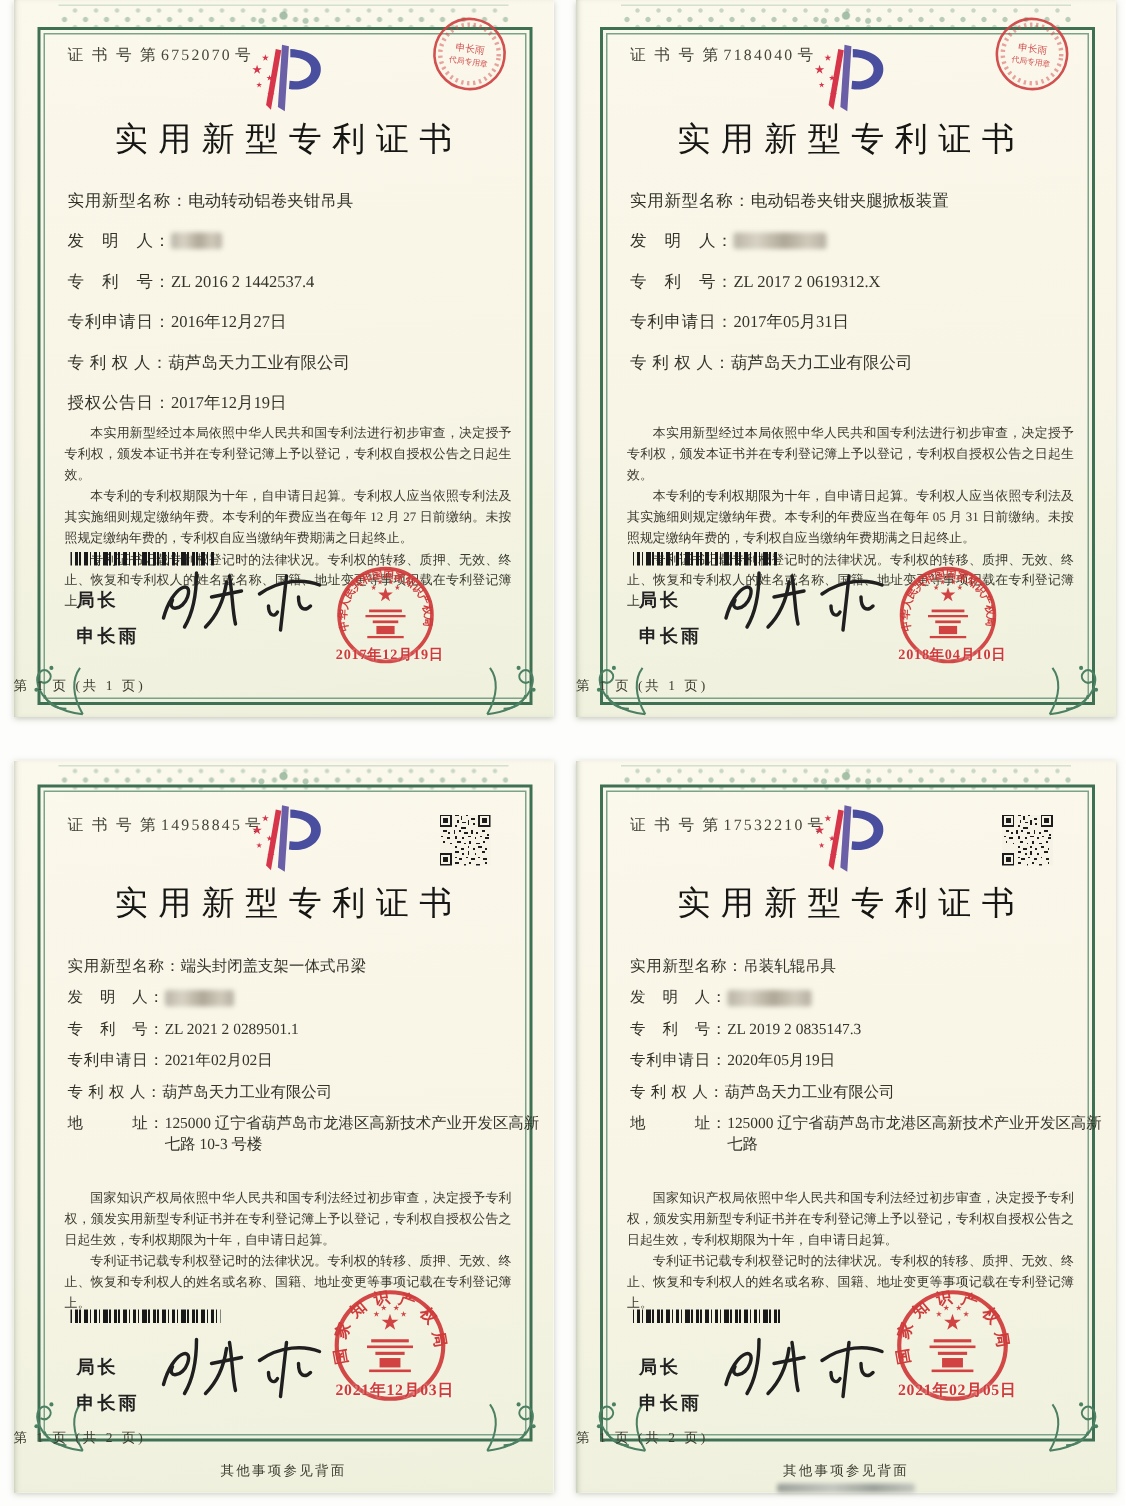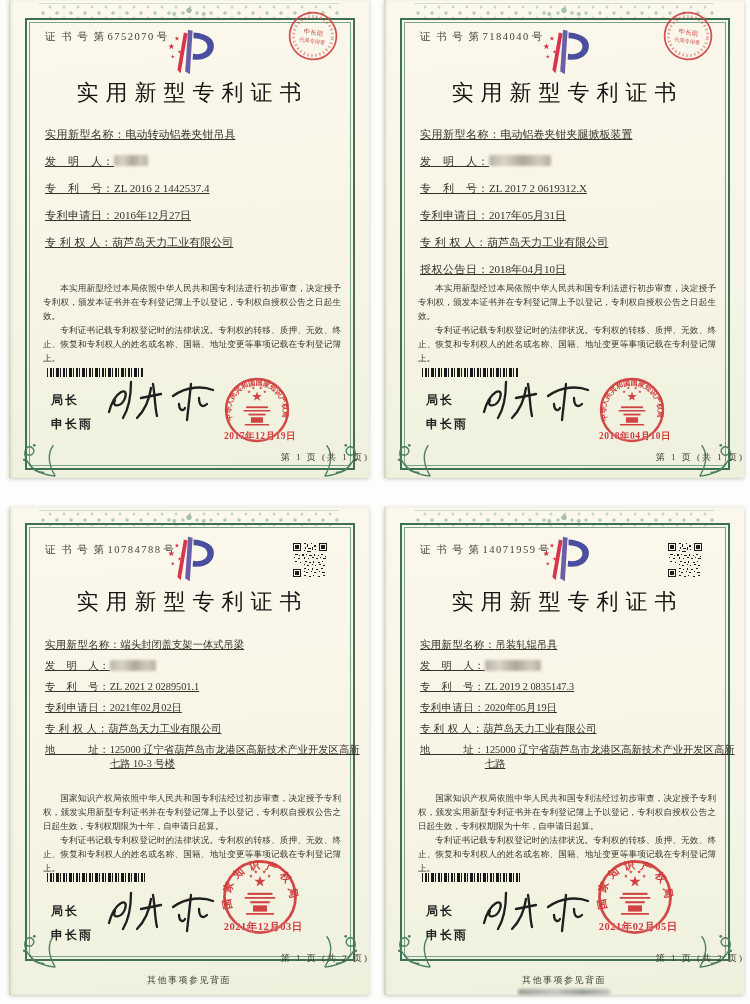--- a/index.html
+++ b/index.html
@@ -30,21 +30,21 @@
   .v-new .fl-l{bottom:26px;}
   .v-new .fl-r{bottom:26px;}
   .cert-no{position:absolute;top:30px;left:36px;font-size:10.5px;letter-spacing:1.5px;color:#44443a;white-space:nowrap;}
   .v-new .cert-no{top:36px;}
   .cert-no .n{margin:0 2px;}
   .logo{position:absolute;top:28px;left:50%;margin-left:-30px;width:58px;height:48px;}
   .corner-stamp{position:absolute;top:10px;right:30px;width:52px;height:52px;transform:rotate(8deg);opacity:.92;}
   .qr{position:absolute;top:36px;right:42px;width:34px;height:34px;}
   .title{position:absolute;top:78px;left:0;right:0;text-align:center;font-size:22px;font-weight:normal;letter-spacing:7px;text-indent:7px;color:#161614;}
   .v-new .title{top:80px;}
-  .fields{position:absolute;left:36px;right:26px;top:128px;font-size:11px;color:#33332a;text-decoration:underline;}
+  .fields{position:absolute;left:36px;right:26px;top:128px;font-size:11px;color:#33332a;}
   .v-new .fields{top:132px;font-size:10.3px;}
   .row{display:flex;margin-bottom:15px;line-height:12px;white-space:nowrap;align-items:flex-start;}
   .v-new .row{margin-bottom:9px;}
   .lab{letter-spacing:.5px;flex:none;}
   .blur-blob{display:inline-block;height:11px;margin-top:0;border-radius:2px;
     background:linear-gradient(90deg,#b8b3a6,#d8d3c4 25%,#aea797 55%,#d1cbbc 80%,#b5afa1);
     filter:blur(1.7px);}
   .addr-lines{white-space:nowrap;}
   .addr-lines div{line-height:12px;}
   .addr-lines div + div{margin-top:2px;}
@@ -59,21 +59,21 @@
   .v-new .director{top:396px;}
   .director div + div{margin-top:7px;}
   .signature{position:absolute;left:86px;top:378px;width:128px;height:46px;}
   .v-new .signature{top:382px;}
   .seal{position:absolute;right:78px;top:376px;width:68px;height:68px;}
   .v-new .seal{right:70px;top:351px;width:78px;height:78px;}
   .seal svg{width:100%;height:100%;display:block;}
   .seal-date{position:absolute;left:50%;bottom:1px;transform:translateX(-46%);white-space:nowrap;
     font-size:9.5px;font-weight:bold;color:#cf3a3a;letter-spacing:.5px;text-shadow:0 0 2px rgba(255,255,255,.85);}
   .v-new .seal-date{font-size:10.5px;bottom:2px;}
-  .page-note{position:absolute;left:0;right:0;bottom:14px;text-align:right;font-size:9px;letter-spacing:2px;color:#3c3c30;}
+  .page-note{position:absolute;left:0;right:0;bottom:14px;text-align:left;font-size:9px;letter-spacing:2px;color:#3c3c30;}
   .v-new .page-note{bottom:30px;}
   .back-note{position:absolute;left:0;right:0;bottom:8px;text-align:center;font-size:9px;letter-spacing:1.5px;color:#3e3e32;}
   .extra-blur{position:absolute;left:50%;bottom:0;width:92px;height:6px;margin-left:-46px;border-radius:2px;
     background:linear-gradient(90deg,#9aa09a,#c3c6bf 40%,#9aa09a 70%,#c3c6bf);filter:blur(1.5px);}
   .ring-txt{fill:#cf3a3a;font-weight:bold;}
 </style>
 </head>
 <body>
 
 <svg width="0" height="0" style="position:absolute" aria-hidden="true">
@@ -145,24 +145,28 @@
           </div>
         <div class="row">
             <span class="lab">专利申请日：</span>
             <span class="val">2016年12月27日</span>
           </div>
         <div class="row">
             <span class="lab">专 利 权 人：</span>
             <span class="val">葫芦岛天力工业有限公司</span>
           </div>
 
+        <div class="row grant">
+            <span class="g1"><span class="lab">授权公告日：</span><span class="val">2017年12月19日</span></span>
+          </div>
       </div>
 
       <div class="body-text">
         <p>本实用新型经过本局依照中华人民共和国专利法进行初步审查，决定授予专利权，颁发本证书并在专利登记簿上予以登记，专利权自授权公告之日起生效。</p>
+        <p>本专利的专利权期限为十年，自申请日起算。专利权人应当依照专利法及其实施细则规定缴纳年费。本专利的年费应当在每年 12 月 27 日前缴纳。未按照规定缴纳年费的，专利权自应当缴纳年费期满之日起终止。</p>
         <p>专利证书记载专利权登记时的法律状况。专利权的转移、质押、无效、终止、恢复和专利权人的姓名或名称、国籍、地址变更等事项记载在专利登记簿上。</p>
       </div>
 
       <div class="barcode"></div>
 
       <div class="director">
         <div>局长</div>
         <div>申长雨</div>
       </div>
 
@@ -267,27 +271,25 @@
           </div>
         <div class="row">
             <span class="lab">专利申请日：</span>
             <span class="val">2017年05月31日</span>
           </div>
         <div class="row">
             <span class="lab">专 利 权 人：</span>
             <span class="val">葫芦岛天力工业有限公司</span>
           </div>
 
-        <div class="row grant">
-            <span class="g1"><span class="lab">授权公告日：</span><span class="val">2018年04月10日</span></span>
-          </div>
       </div>
 
       <div class="body-text">
         <p>本实用新型经过本局依照中华人民共和国专利法进行初步审查，决定授予专利权，颁发本证书并在专利登记簿上予以登记，专利权自授权公告之日起生效。</p>
+        <p>本专利的专利权期限为十年，自申请日起算。专利权人应当依照专利法及其实施细则规定缴纳年费。本专利的年费应当在每年 05 月 31 日前缴纳。未按照规定缴纳年费的，专利权自应当缴纳年费期满之日起终止。</p>
         <p>专利证书记载专利权登记时的法律状况。专利权的转移、质押、无效、终止、恢复和专利权人的姓名或名称、国籍、地址变更等事项记载在专利登记簿上。</p>
       </div>
 
       <div class="barcode"></div>
 
       <div class="director">
         <div>局长</div>
         <div>申长雨</div>
       </div>
 
@@ -348,21 +350,21 @@
       <svg class="fl fl-r" viewBox="0 0 44 44">
         <g fill="none" stroke="#4c8063" stroke-width="1.5">
           <path d="M42,42 C24,40 12,32 9,20 C7,12 13,7 17,11 C21,15 16,21 11,18"></path>
           <path d="M42,42 C34,28 34,16 40,8"></path>
           <path d="M30,38 C22,38 16,34 14,28"></path>
         </g>
         <circle cx="8" cy="24" r="1.5" fill="#4c8063"></circle>
         <circle cx="19" cy="8" r="1.5" fill="#4c8063"></circle>
       </svg>
 
-      <div class="cert-no"><span>证 书 号 第</span><span class="n">10784788</span><span>号</span></div>
+      <div class="cert-no"><span>证 书 号 第</span><span class="n">14958845</span><span>号</span></div>
 
       <svg class="logo" viewBox="0 0 62 52">
         <path d="M26.5,5 L30.5,6 L23,49 L19.5,45.5 Z" fill="#d6354a"></path>
         <path d="M31,2 L36,3 L33,50 L28,47 Z" fill="#6b5fa8"></path>
         <path d="M37,5 C53,6 60,13 59,21 C58,30 48,36 36,34 L36.5,28 C45,29.5 51.5,26 52,20.5 C52.5,15 46.5,11 37,11 Z" fill="#4a4e9e"></path>
         <use href="#star5" fill="#d6354a" transform="translate(13,20) scale(3.6)"></use>
         <use href="#star5" fill="#d6354a" transform="translate(19,11.5) scale(2.6)"></use>
         <use href="#star5" fill="#d6354a" transform="translate(22,26) scale(2.3)"></use>
         <use href="#star5" fill="#d6354a" transform="translate(14.5,31) scale(2.2)"></use>
         <use href="#star5" fill="#d6354a" transform="translate(23,38) scale(2.8)"></use>
@@ -481,21 +483,21 @@
       <svg class="fl fl-r" viewBox="0 0 44 44">
         <g fill="none" stroke="#4c8063" stroke-width="1.5">
           <path d="M42,42 C24,40 12,32 9,20 C7,12 13,7 17,11 C21,15 16,21 11,18"></path>
           <path d="M42,42 C34,28 34,16 40,8"></path>
           <path d="M30,38 C22,38 16,34 14,28"></path>
         </g>
         <circle cx="8" cy="24" r="1.5" fill="#4c8063"></circle>
         <circle cx="19" cy="8" r="1.5" fill="#4c8063"></circle>
       </svg>
 
-      <div class="cert-no"><span>证 书 号 第</span><span class="n">14071959</span><span>号</span></div>
+      <div class="cert-no"><span>证 书 号 第</span><span class="n">17532210</span><span>号</span></div>
 
       <svg class="logo" viewBox="0 0 62 52">
         <path d="M26.5,5 L30.5,6 L23,49 L19.5,45.5 Z" fill="#d6354a"></path>
         <path d="M31,2 L36,3 L33,50 L28,47 Z" fill="#6b5fa8"></path>
         <path d="M37,5 C53,6 60,13 59,21 C58,30 48,36 36,34 L36.5,28 C45,29.5 51.5,26 52,20.5 C52.5,15 46.5,11 37,11 Z" fill="#4a4e9e"></path>
         <use href="#star5" fill="#d6354a" transform="translate(13,20) scale(3.6)"></use>
         <use href="#star5" fill="#d6354a" transform="translate(19,11.5) scale(2.6)"></use>
         <use href="#star5" fill="#d6354a" transform="translate(22,26) scale(2.3)"></use>
         <use href="#star5" fill="#d6354a" transform="translate(14.5,31) scale(2.2)"></use>
         <use href="#star5" fill="#d6354a" transform="translate(23,38) scale(2.8)"></use>

